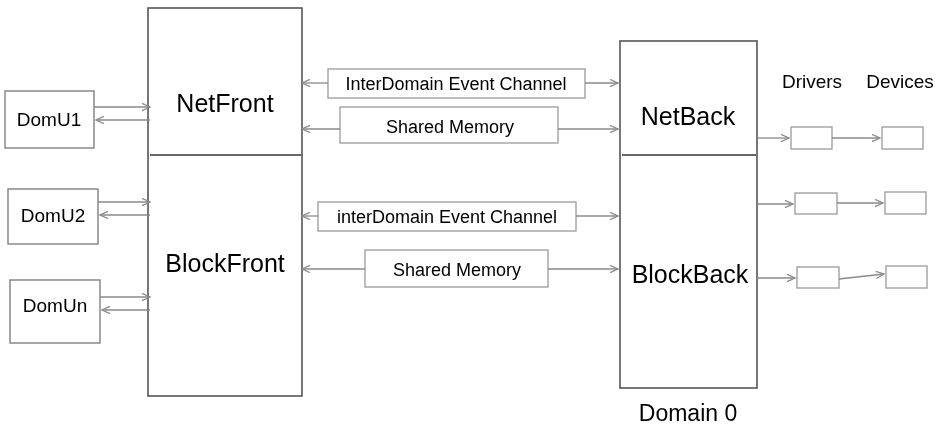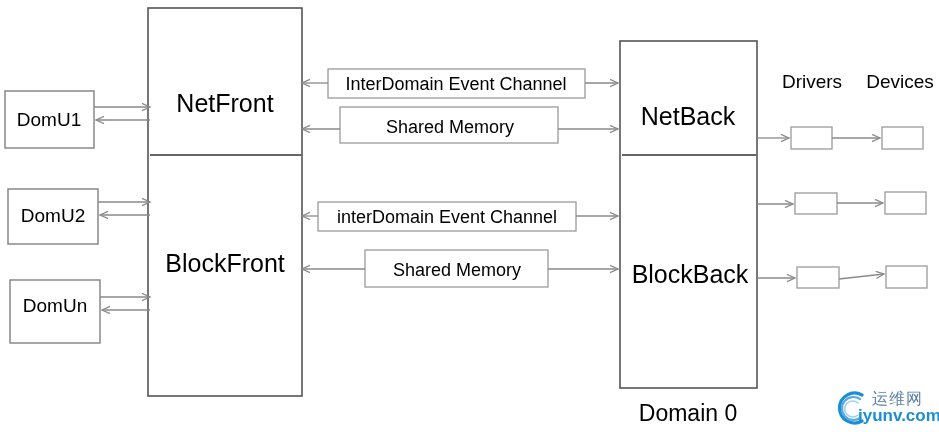--- a/index.html
+++ b/index.html
@@ -157,23 +157,14 @@
 
     <line x1="757" y1="138" x2="789" y2="138" class="conn" marker-end="url(#arrowOpen)"></line>
     <line x1="757" y1="204" x2="793" y2="204" class="conn" marker-end="url(#arrowOpen)"></line>
     <line x1="757" y1="278" x2="795" y2="278" class="conn" marker-end="url(#arrowOpen)"></line>
 
     <line x1="832" y1="138" x2="880" y2="138" class="conn" marker-end="url(#arrowOpen)"></line>
     <line x1="837" y1="203" x2="883" y2="203" class="conn" marker-end="url(#arrowOpen)"></line>
     <line x1="839" y1="279" x2="884" y2="274" class="conn" marker-end="url(#arrowOpen)"></line>
   </svg>
 
-  <div id="watermark">
-    <svg class="wm-swirl" viewBox="0 0 36 36" xmlns="http://www.w3.org/2000/svg">
-      <path d="M26,5 A15,15 0 1 0 26,31" fill="none" stroke="#1b8fd4" stroke-width="3.2" stroke-linecap="round"></path>
-      <path d="M24,9 A11.5,11.5 0 1 0 24,28" fill="none" stroke="#5aa9e0" stroke-width="2.2" stroke-linecap="round"></path>
-      <path d="M22,13 A8,8 0 1 0 22,25" fill="none" stroke="#9fd0ef" stroke-width="1.6" stroke-linecap="round"></path>
-    </svg>
-    <div class="wm-cn">运维网</div>
-    <div class="wm-en">iyunv.com</div>
-  </div>
 
 </div>
 
 </body></html>

